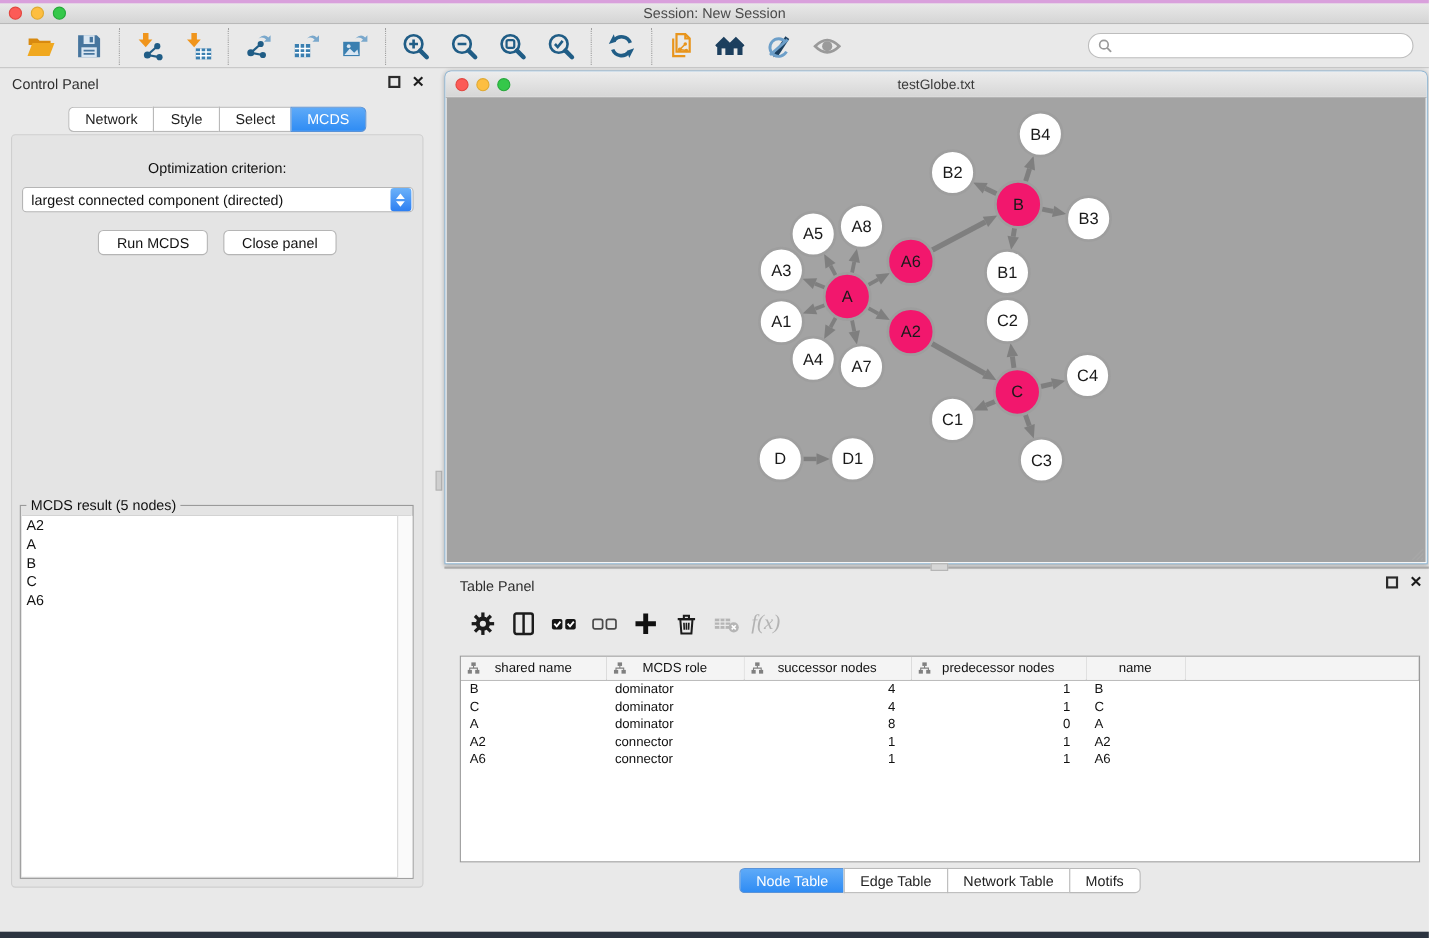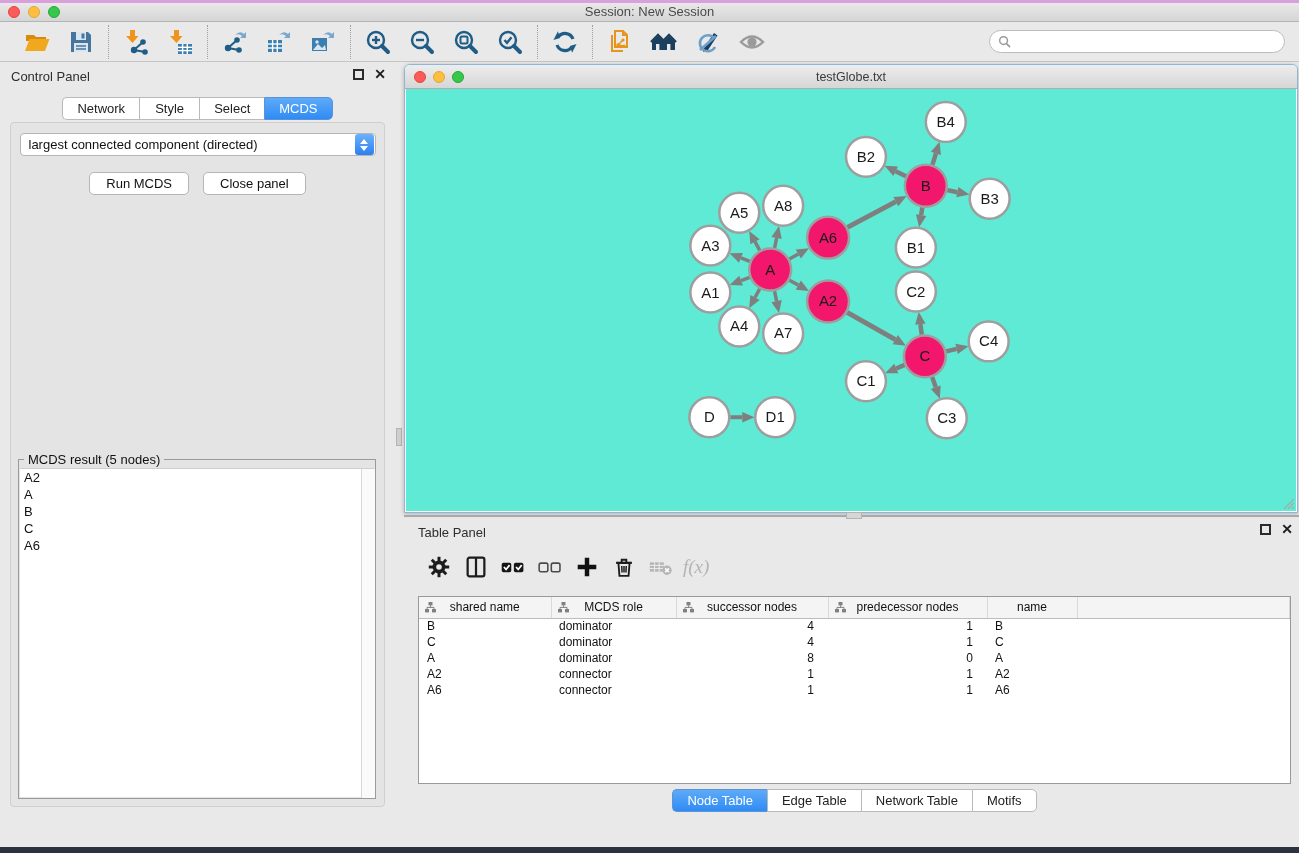--- a/index.html
+++ b/index.html
@@ -74,21 +74,21 @@
   .result-scroll { position:absolute; right:0; top:0; bottom:0; width:14px; background:#fafafa; border-left:1px solid #d8d8d8; }
 
   
   .network-window { position:absolute; left:404px; top:2px; width:894px; height:449px;
     border:1px solid #8fb6d4; border-radius:6px 6px 0 0; box-shadow:0 1px 4px rgba(0,0,0,.25); background:#fff; }
   .nw-titlebar { position:relative; height:24px; background:linear-gradient(#ededed,#d6d6d6);
     border-bottom:1px solid #aeaeae; border-radius:5px 5px 0 0; }
   .nw-dots { position:absolute; left:9px; top:6px; display:flex; gap:7px; }
   .nw-dots .dot { width:12px; height:12px; }
   .nw-title { position:absolute; left:0; right:0; top:5px; text-align:center; font-size:12.5px; color:#3a3a3a; }
-  .nw-canvas { position:absolute; left:1px; right:1px; top:24px; bottom:1px; background:#5eead4; }
+  .nw-canvas { position:absolute; left:1px; right:1px; top:24px; bottom:1px; background:#a3a3a3; }
   .nw-canvas svg.graph { width:100%; height:100%; }
   .resize-grip { position:absolute; right:2px; bottom:2px; width:14px; height:14px; }
 
   .vsplit-handle { position:absolute; left:396px; top:366px; width:6px; height:18px; background:#cfcfcf; border:1px solid #b3b3b3; }
   .hsplit { position:absolute; left:404px; top:453px; width:895px; height:2px; background:#a9a9a9; }
   .hsplit-handle { position:absolute; left:442px; top:-3px; width:16px; height:7px; background:#d6d6d6; border:1px solid #b3b3b3; }
 
   
   .table-panel { position:absolute; left:410px; top:458px; width:889px; height:296px; }
   .tp-header { position:relative; height:24px; }
@@ -314,20 +314,21 @@
       </div>
       <div class="cp-tabs">
         <div class="seg">
           <span class="tab">Network</span>
           <span class="tab">Style</span>
           <span class="tab">Select</span>
           <span class="tab active">MCDS</span>
         </div>
       </div>
       <div class="cp-body">
+        <div class="opt-label">Optimization criterion:</div>
         <div class="combo">
           <span class="combo-text">largest connected component (directed)</span>
           <span class="combo-step">
               <i class="up"></i>
               <i class="dn"></i>
             </span>
         </div>
         <div class="cp-buttons">
           <button class="mac-btn">Run MCDS</button>
           <button class="mac-btn">Close panel</button>

